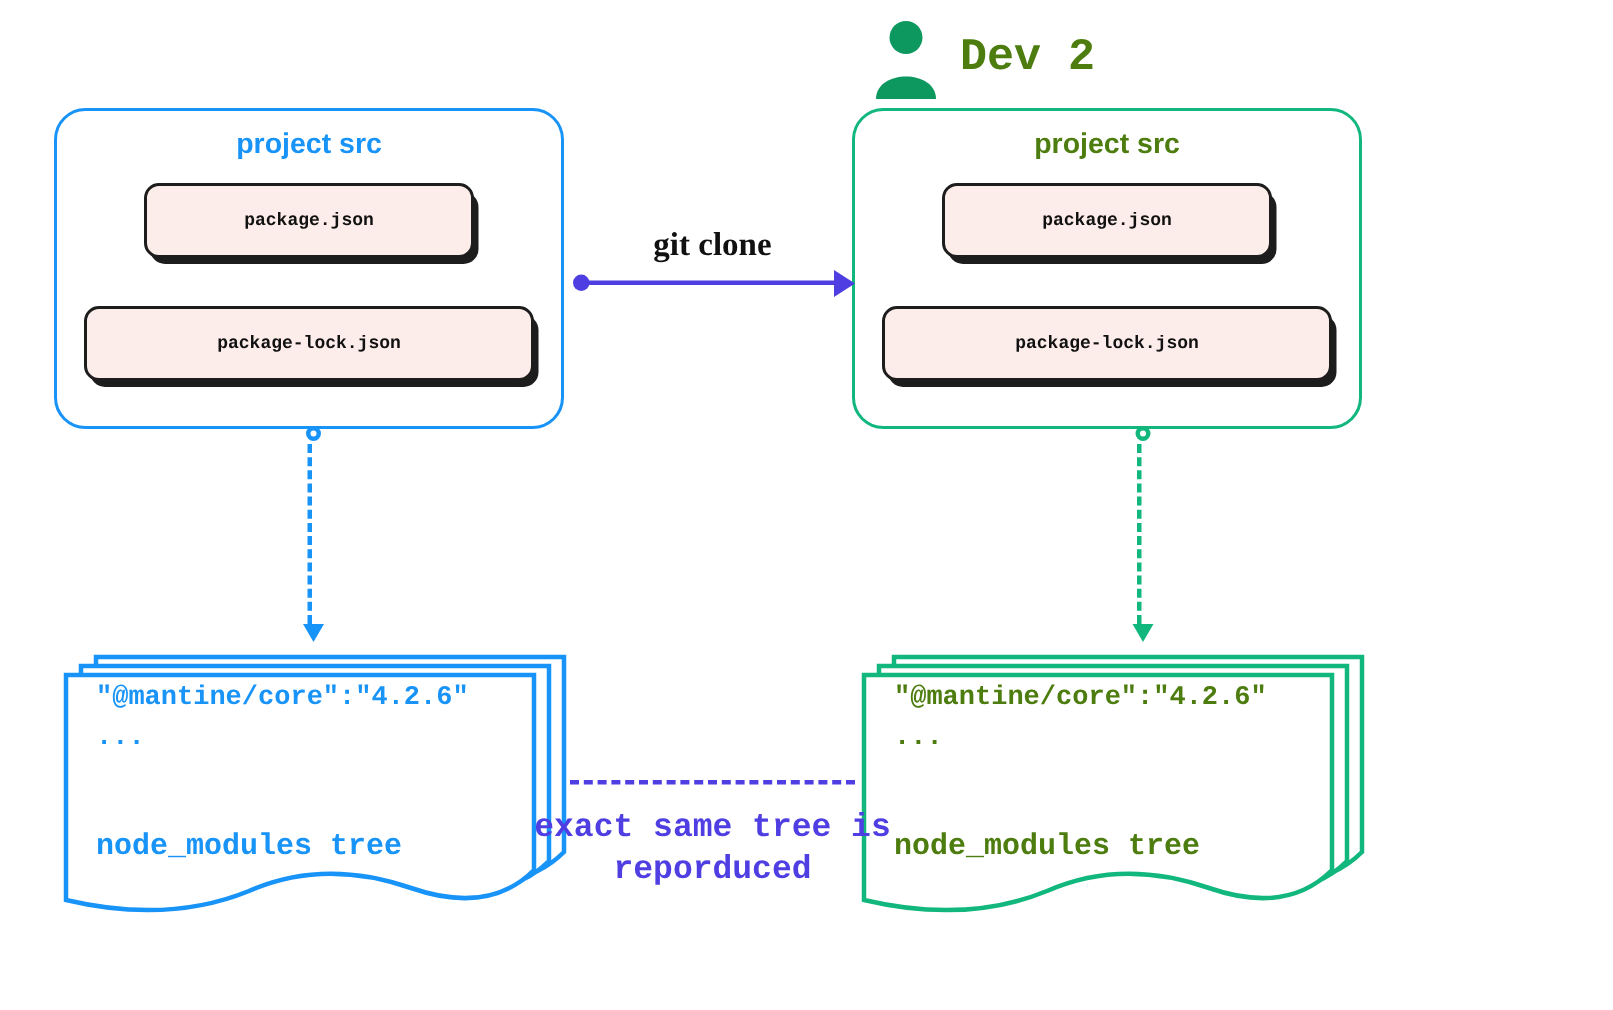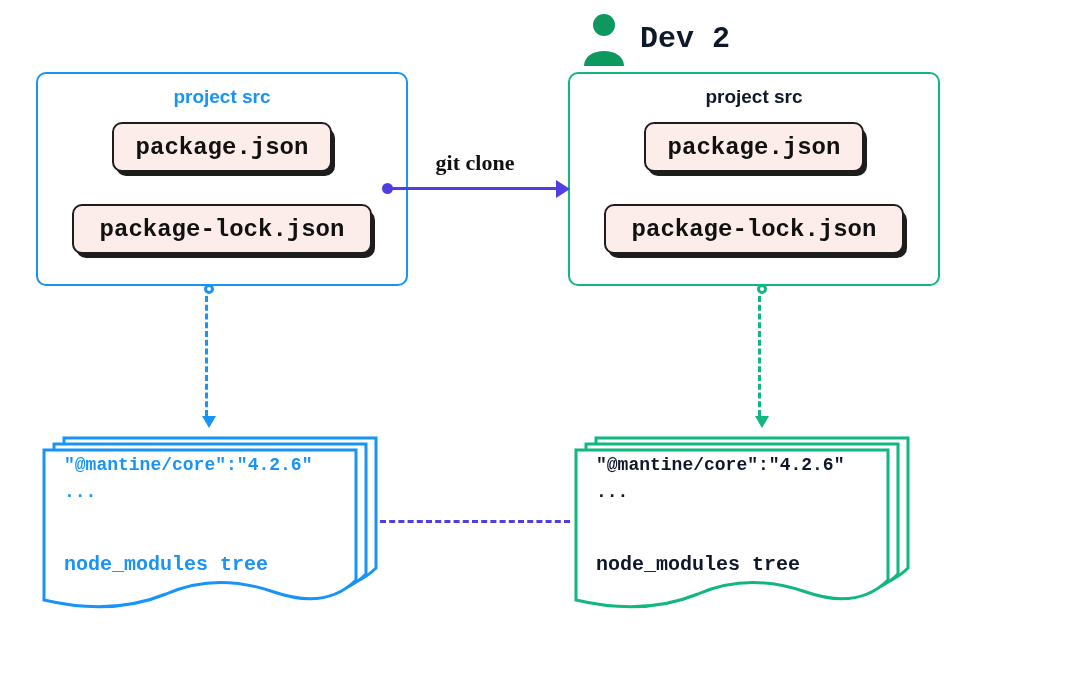--- a/index.html
+++ b/index.html
@@ -20,29 +20,29 @@
     gap: 12px;
   }
   .dev1-header { top: 12px; left: 120px; }
   .dev2-header { top: 12px; left: 580px; }
   .person-icon { width: 48px; height: 54px; }
   .dev-label {
     font-size: 30px;
     font-weight: bold;
   }
   .blue-text { color: #1893f7; }
-  .green-text { color: #0f172a; }
+  .green-text { color: #4d7c0f; }
 
   
   .project-box {
     position: absolute;
-    width: 372px;
+    width: 340px;
     height: 214px;
     border: 2px solid;
-    border-radius: 10px;
+    border-radius: 21px;
     background: #fff;
     padding: 12px 18px 21px 18px;
   }
   .dev1-box { top: 72px; left: 36px; border-color: #1893f7; }
   .dev2-box { top: 72px; left: 568px; border-color: #11b77d; }
   .project-src-label {
     text-align: center;
     font-size: 19px;
     font-weight: 600;
     font-family: Arial, sans-serif;
@@ -72,21 +72,21 @@
     inset: 0;
     background: #fcecea;
     border: 2px solid #1d1d1d;
     border-radius: 10px;
     z-index: 1;
     display: flex;
     align-items: center;
     justify-content: center;
   }
   .file-pill .face span {
-    font-size: 24px;
+    font-size: 12px;
     font-weight: bold;
     color: #111;
   }
 
   
   .vconn {
     position: absolute;
     width: 1px;
     border-left: 3px dashed;
   }
@@ -289,14 +289,15 @@
       <path d="M8 20 L320 20 L320 150 Q290 180 238 162 Q180 142 130 164 Q76 186 8 170 Z" fill="#fff" stroke="#11b77d" stroke-width="3"></path>
     </svg>
     <div class="sheet-text green-text">
       <div>"@mantine/core":"4.2.6"</div>
       <div>...</div>
       <div class="tree-label">node_modules tree</div>
     </div>
   </div>
 
   <div class="center-dash"></div>
+  <div class="center-caption">exact same tree is reporduced</div>
 
 </div>
 
 </body></html>

